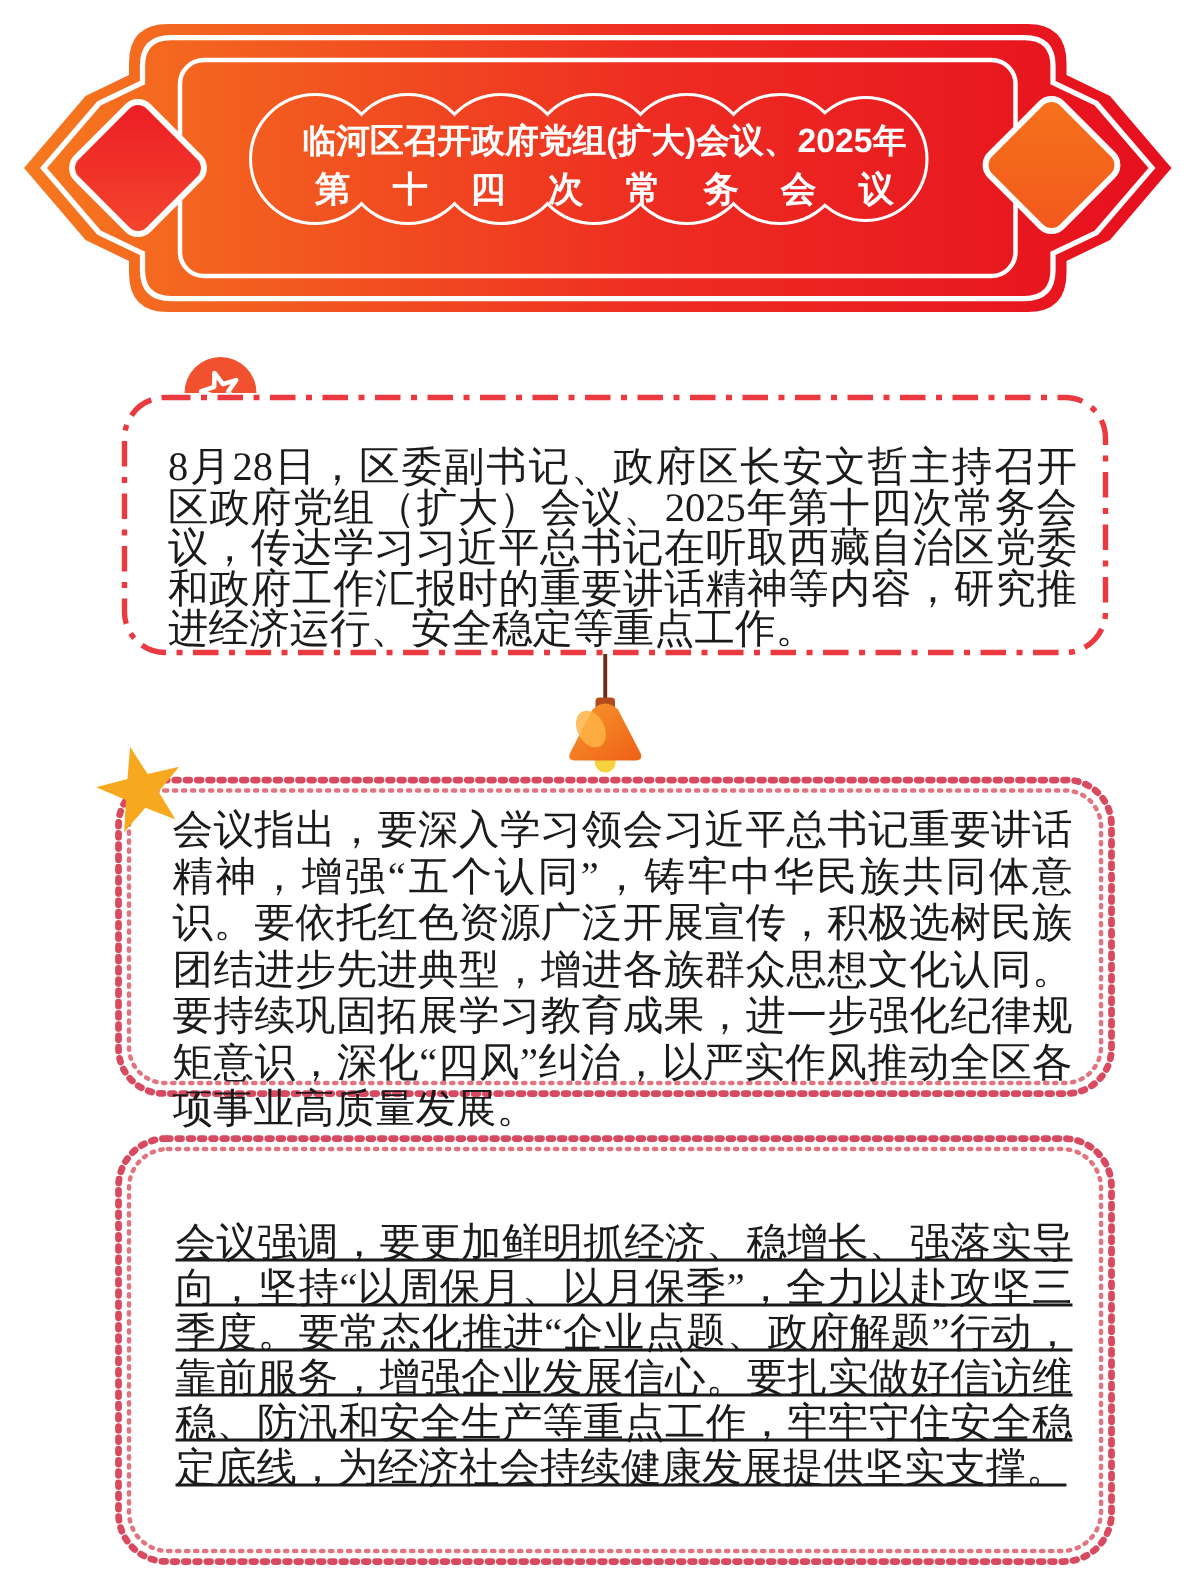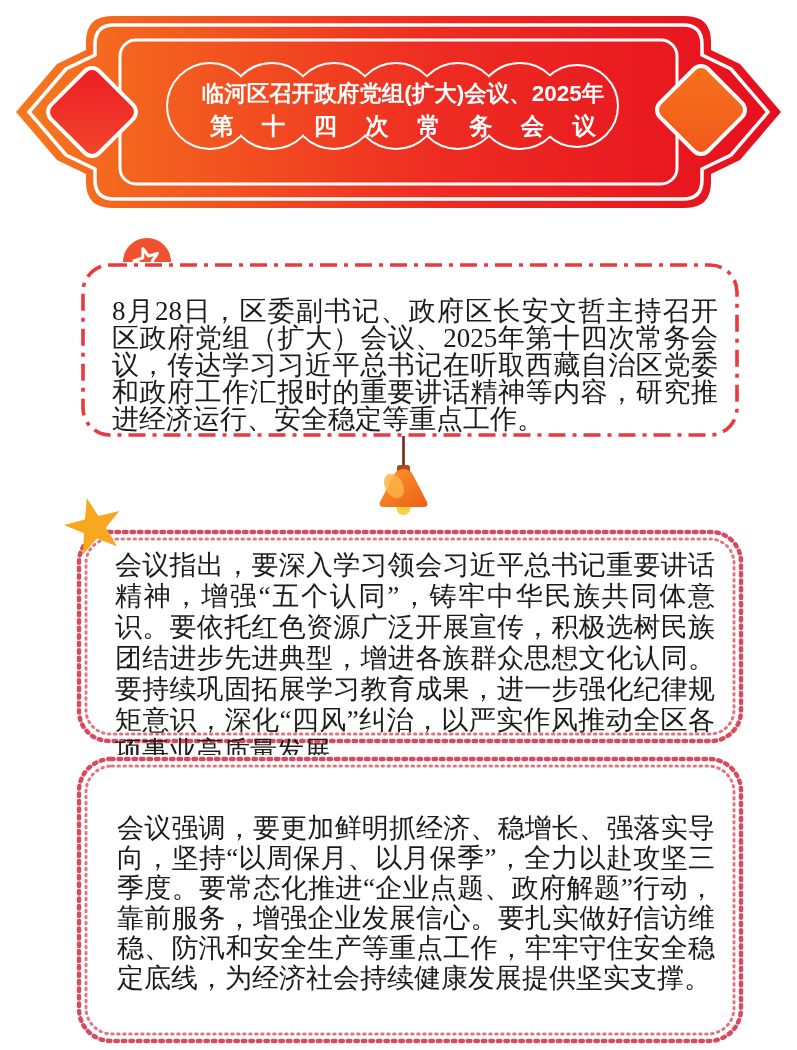--- a/index.html
+++ b/index.html
@@ -16,21 +16,21 @@
   }
   
   .content-box{background:#ffffff;}
   .box-border-svg{position:absolute;left:0;top:0;}
   .body-text{
     position:relative;color:#1b1b1b;font-size:27px;letter-spacing:0;
     text-align:justify;
   }
   .box1-text{padding:36px 22px 0 32px;line-height:27px;}
   .box2-text{padding:22px 30px 0 40px;line-height:31px;}
-  .box3-text{padding:58px 30px 0 42px;line-height:30px;}
+  .box3-text{padding:58px 30px 0 42px;line-height:30px;text-decoration:underline;}
   .badge{z-index:1;}
   .content-box{z-index:2;}
   .over{z-index:3;}
 </style>
 </head>
 <body>
 
 <div class="page">
 
   <svg class="abs banner-svg" width="797" height="226" viewBox="0 0 797 226">
@@ -114,21 +114,21 @@
         <stop offset="1" stop-color="#ef5f17"></stop>
       </linearGradient>
     </defs>
     <line x1="31.5" y1="0" x2="31.5" y2="32" stroke="#6d2b16" stroke-width="2.6"></line>
     <circle cx="31.5" cy="72" r="7" fill="#f6d23e"></circle>
     <rect x="25" y="29" width="13" height="9" rx="2.5" fill="#b24a1b"></rect>
     <path d="M 23,37 Q 31.5,29 40,37 L 55,66 Q 57,71 51,71 L 12,71 Q 6,71 8,66 Z" fill="url(#lg)"></path>
     <ellipse cx="22" cy="50" rx="9" ry="13" transform="rotate(-28 22 50)" fill="#ffb347" opacity="0.85"></ellipse>
   </svg>
 
-  <div class="abs content-box" style="left:75px;top:528px;width:670px;height:217px;">
+  <div class="abs content-box" style="left:75px;top:516px;width:670px;height:217px;">
     <svg class="box-border-svg" width="670" height="217" viewBox="0 0 670 217">
       <rect x="4" y="4" width="662" height="209" rx="30" fill="#ffffff" stroke="#d84a5f" stroke-width="4.5" stroke-dasharray="2.5 5" stroke-linecap="round"></rect>
       <rect x="11" y="11" width="648" height="195" rx="24" fill="none" stroke="#e2747f" stroke-width="3" stroke-dasharray="1.5 4.5" stroke-linecap="round"></rect>
     </svg>
     <div class="body-text box2-text">会议指出，要深入学习领会习近平总书记重要讲话精神，增强“五个认同”，铸牢中华民族共同体意识。要依托红色资源广泛开展宣传，积极选树民族团结进步先进典型，增进各族群众思想文化认同。要持续巩固拓展学习教育成果，进一步强化纪律规矩意识，深化“四风”纠治，以严实作风推动全区各项事业高质量发展。</div>
   </div>
 
   <svg class="abs over" style="left:62px;top:496px;" width="64" height="60" viewBox="0 0 64 60">
     <g transform="rotate(-14 32 31)">
       <polygon points="32,1 38.94,21.45 60.53,21.73 43.22,34.65 49.63,55.27 32,42.8 14.37,55.27 20.78,34.65 3.47,21.73 25.06,21.45" fill="#f8a81e"></polygon>

